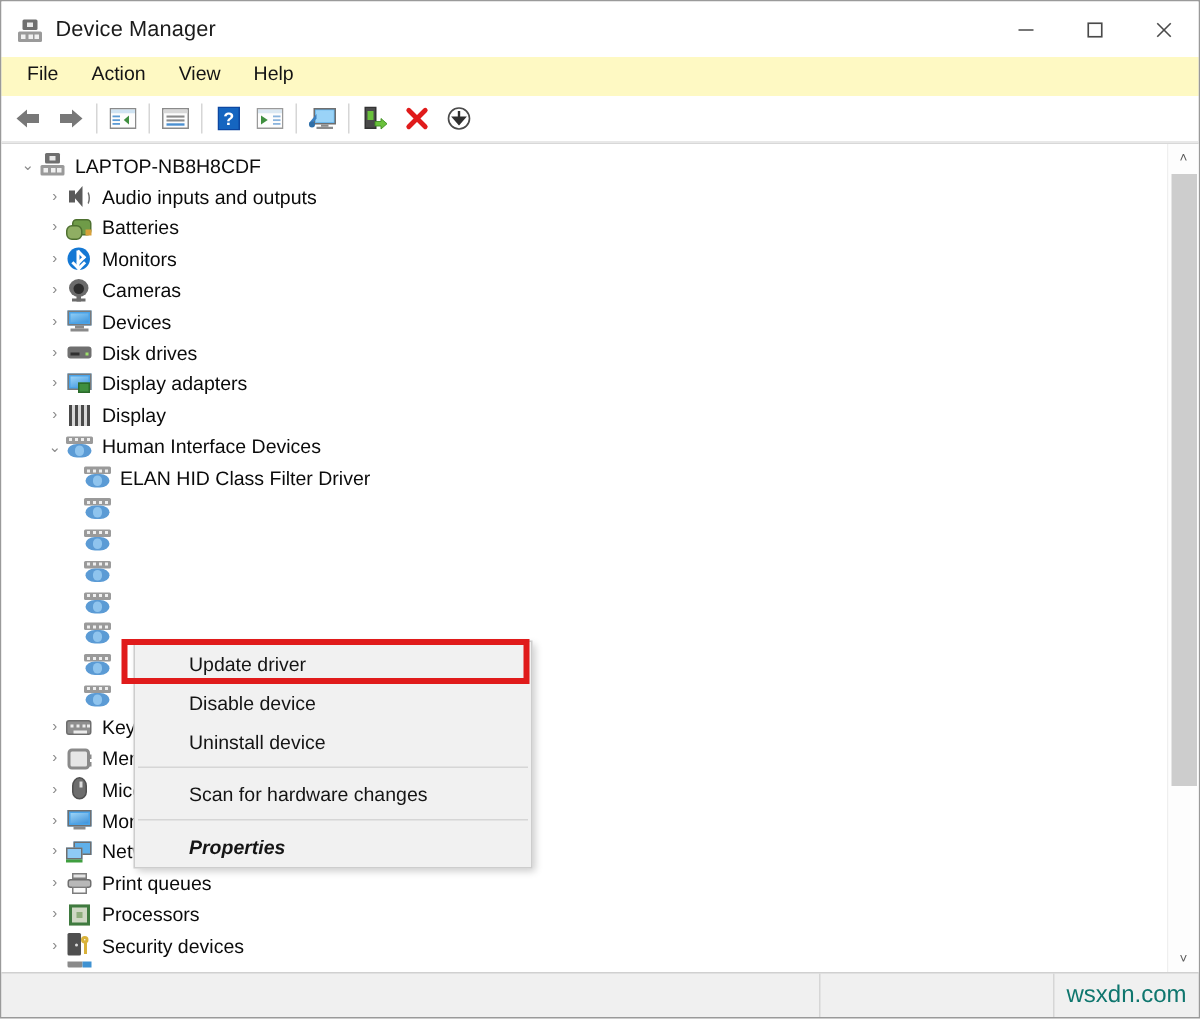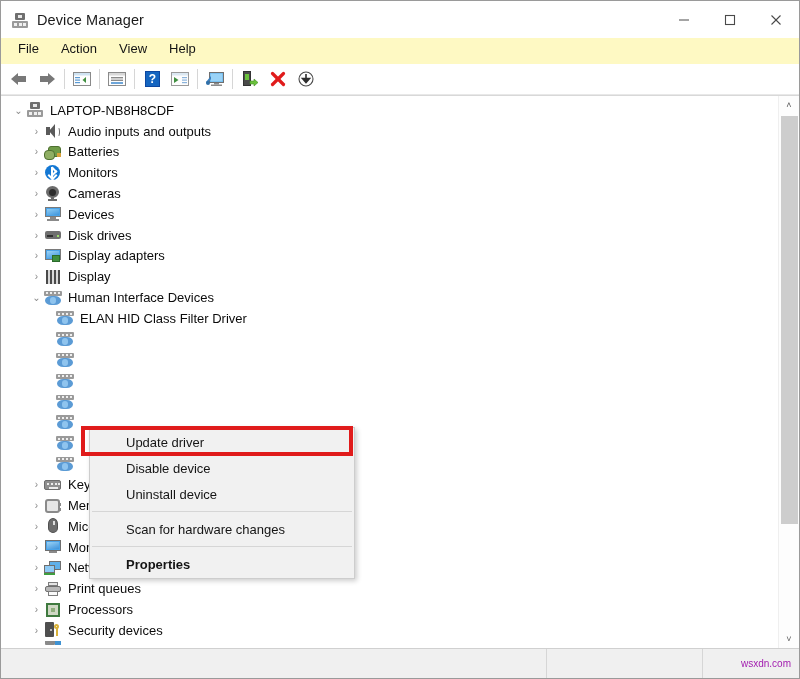--- a/index.html
+++ b/index.html
@@ -274,21 +274,21 @@
   }
   .ctx-item {
     height: 26px;
     display: flex;
     align-items: center;
     padding-left: 36px;
     font-size: 13px;
     color: #151515;
     white-space: nowrap;
   }
-  .ctx-item.bold { font-weight: bold; }
+  .ctx-item.bold { font-weight: bold; font-style: italic; }
   .ctx-sep {
     height: 1px;
     background: #d6d6d6;
     margin: 4px 2px 4px 2px;
   }
   .ctx-hl-box {
     position: absolute;
     left: 80px; top: 330px;
     width: 272px; height: 30px;
     border: 4px solid #e01b1b;
@@ -331,21 +331,21 @@
     border-top: 1px solid #d0d0d0;
     flex: 0 0 auto;
     display: flex;
     align-items: center;
     position: relative;
   }
   .sb-pane { height: 29px; border-right: 1px solid #d6d6d6; }
   .sb-p1 { width: 545px; }
   .sb-p2 { width: 155px; }
   .sb-p3 { flex: 1 1 auto; display: flex; align-items: center; justify-content: flex-end; padding-right: 8px; }
-  .watermark { font-size: 10px; color: #a21caf; }
+  .watermark { font-size: 16px; color: #0f766e; }
 </style>
 </head>
 <body>
 
 <div class="window">
 
   <div class="titlebar">
     <div class="title-icon">
       <div class="icon-root" style="position:absolute;left:1px;top:2px;">
         <div class="box">

